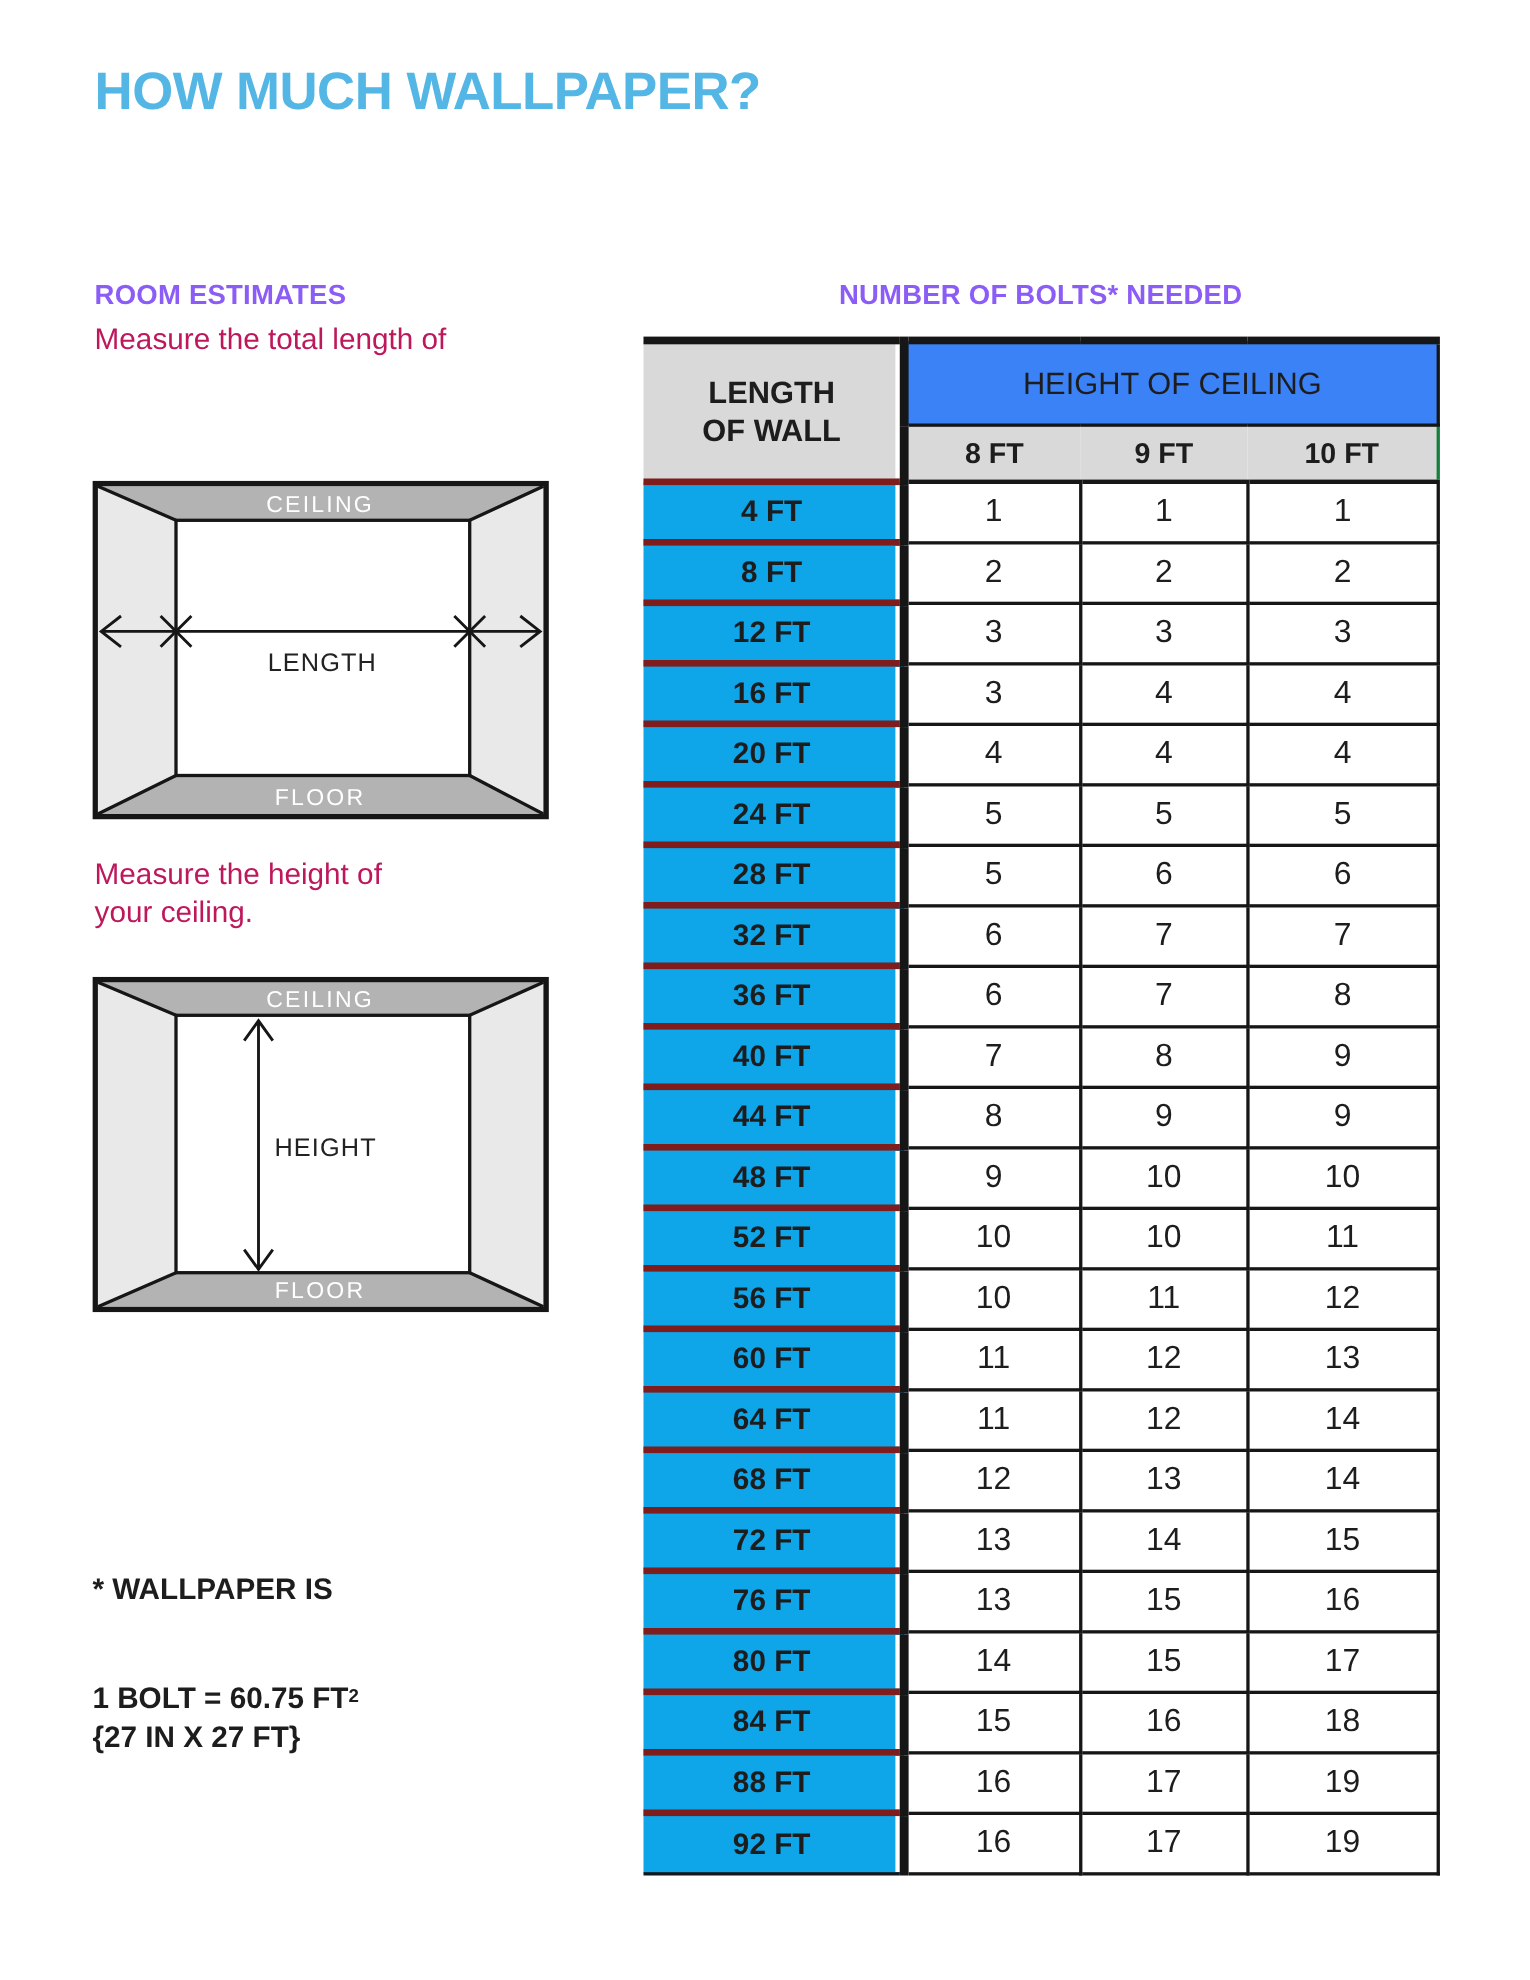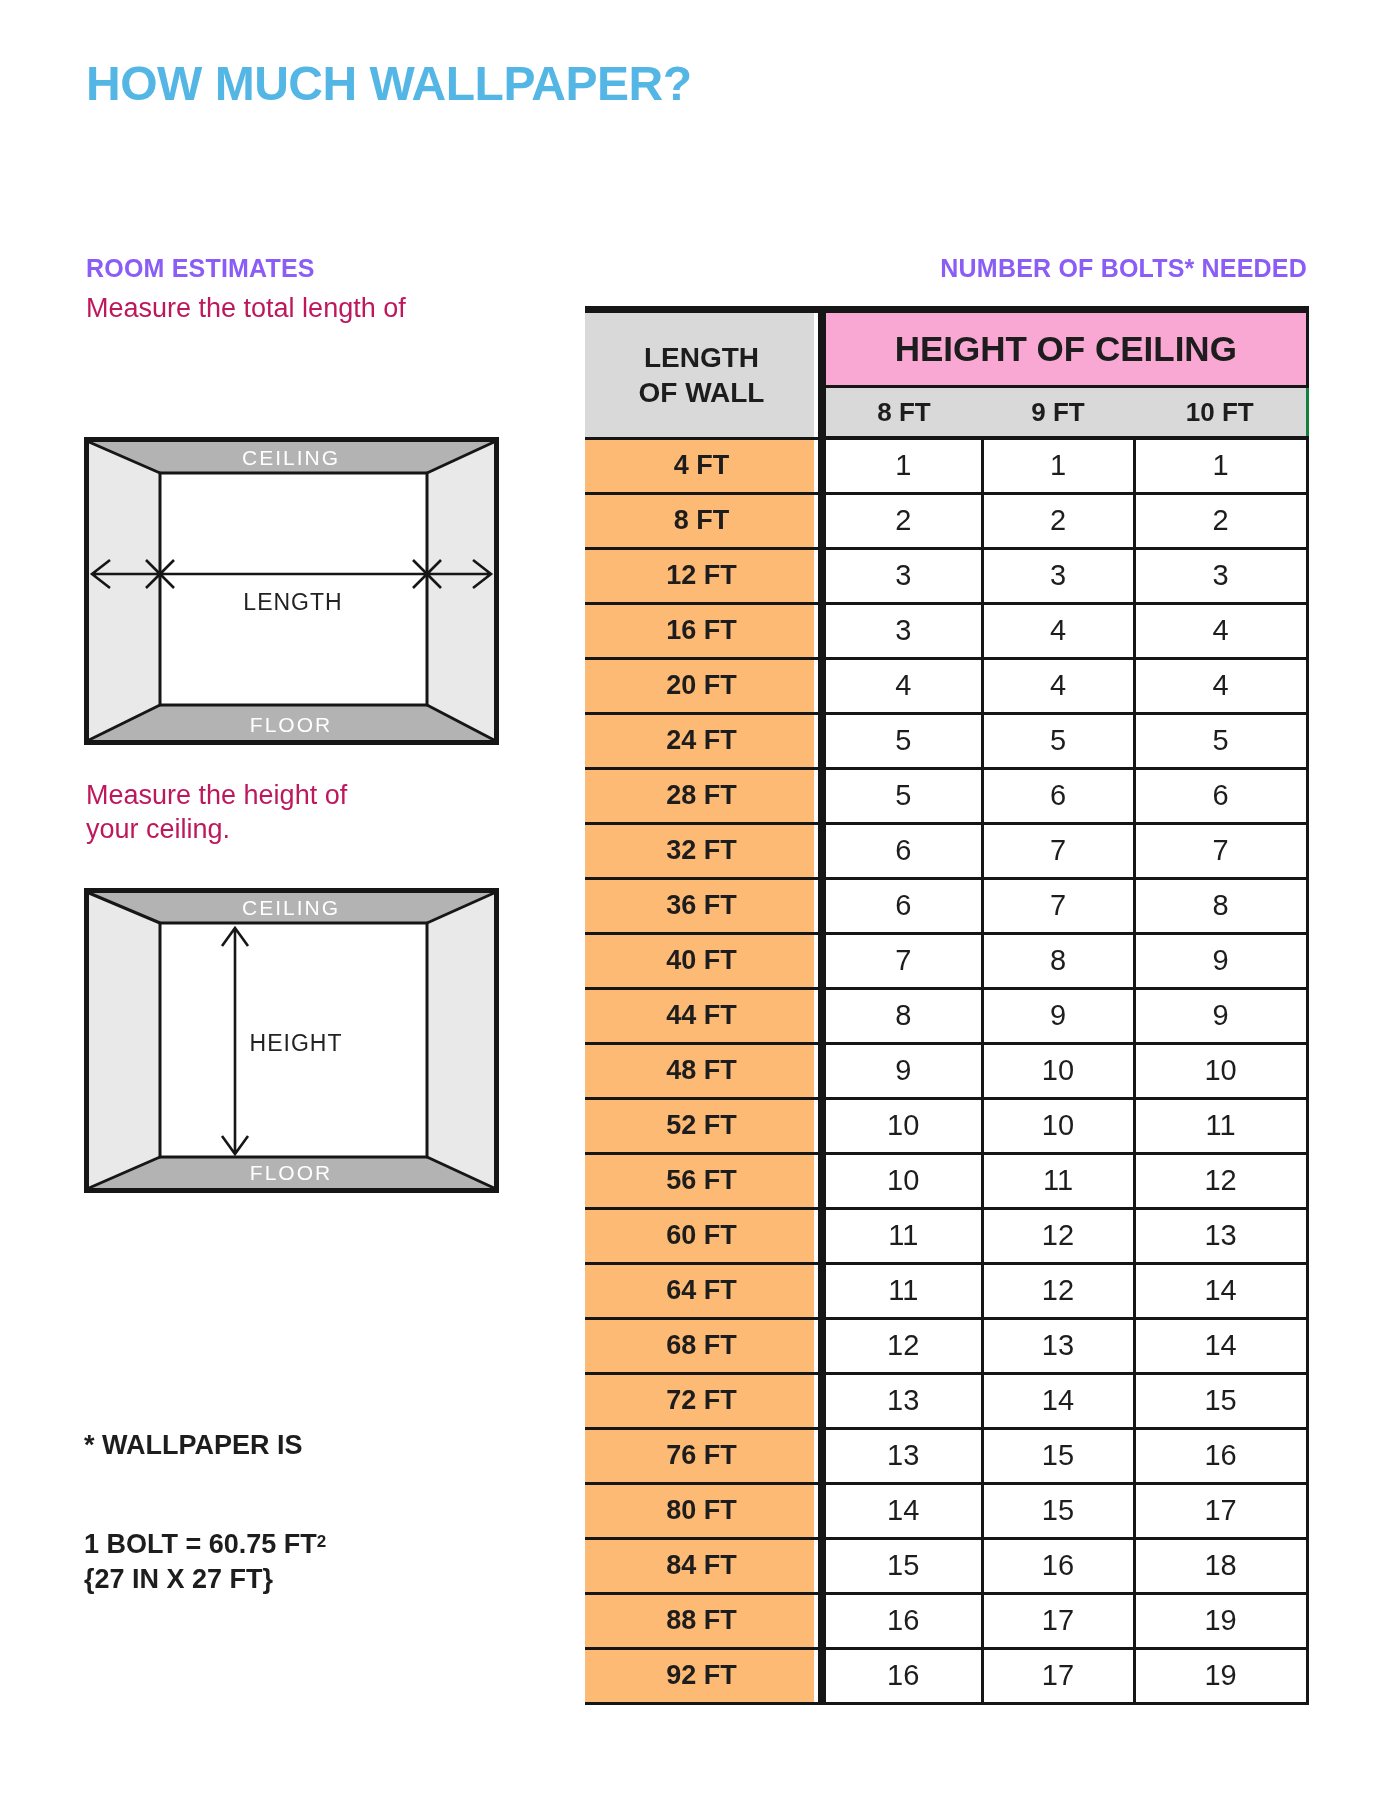--- a/index.html
+++ b/index.html
@@ -9,21 +9,21 @@
   }
   .abs{position:absolute;}
   .page-title{
     left:86px;top:56px;font-size:48px;font-weight:bold;letter-spacing:-0.5px;
     color:#54b6e5;white-space:nowrap;
   }
   .section-heading{
     font-size:25px;font-weight:bold;color:#8b5cf6;letter-spacing:0.2px;white-space:nowrap;
   }
   .room-heading{left:86px;top:254px;}
-  .table-heading{left:585px;top:254px;width:722px;text-align:right;}
+  .table-heading{left:585px;top:254px;width:722px;text-align:center;}
   .step{font-size:27px;line-height:34px;color:#be185d;}
   .step-1{left:86px;top:291px;}
   .step-2{left:86px;top:778px;}
   .step-3{left:86px;top:1231px;}
   .diagram-1{left:84px;top:437px;}
   .diagram-2{left:84px;top:888px;}
   .footnote{left:84px;top:1428px;font-size:27px;font-weight:bold;line-height:35px;}
   .footnote .indent{padding-left:18px;}
   .bolt-spec{left:84px;top:1524px;font-size:27px;font-weight:bold;line-height:35px;}
   .bolt-spec sup{font-size:17px;vertical-align:6px;}
@@ -32,34 +32,34 @@
     left:585px;top:306px;position:absolute;
     width:722px;border-collapse:collapse;table-layout:fixed;
     border-top:7px solid #161616;
   }
   .bolt-table th,.bolt-table td{padding:0;text-align:center;vertical-align:middle;}
   .bolt-table th.corner{
     background:#d9d9d9;font-size:28px;font-weight:bold;line-height:35px;
     border-bottom:3px solid #161616;box-shadow:inset -4px 0 0 #ffffff;
   }
   .bolt-table th.span-head{
-    background:#f9a8d4;font-size:35px;font-weight:bold;
+    background:#3b82f6;font-size:28px;font-weight:normal;
     border-left:8px solid #161616;border-bottom:3px solid #161616;border-right:3px solid #161616;
     height:72px;
   }
   .bolt-table tr.subhead th{
     background:#d9d9d9;font-size:26px;font-weight:bold;
     border-bottom:4px solid #161616;height:48px;
   }
   .bolt-table tr.subhead th:first-child{border-left:8px solid #161616;}
   .bolt-table tr.subhead th:last-child{border-right:3px solid #15803d;}
   .bolt-table tbody tr{height:55px;}
   .bolt-table tbody th.rowhead{
-    background:#fdba74;font-size:27px;font-weight:bold;
-    border-top:3px solid #7f1d1d;border-bottom:3px solid #161616;
+    background:#0ea5e9;font-size:27px;font-weight:bold;
+    border-top:6px solid #7f1d1d;border-bottom:3px solid #161616;
     box-shadow:inset -4px 0 0 #ffffff;
   }
   .bolt-table tbody td{
     background:#ffffff;font-size:29px;font-weight:normal;
     border:3px solid #161616;
   }
   .bolt-table tbody td:nth-child(2){border-left-width:8px;}
 </style>
 </head>
 <body>

